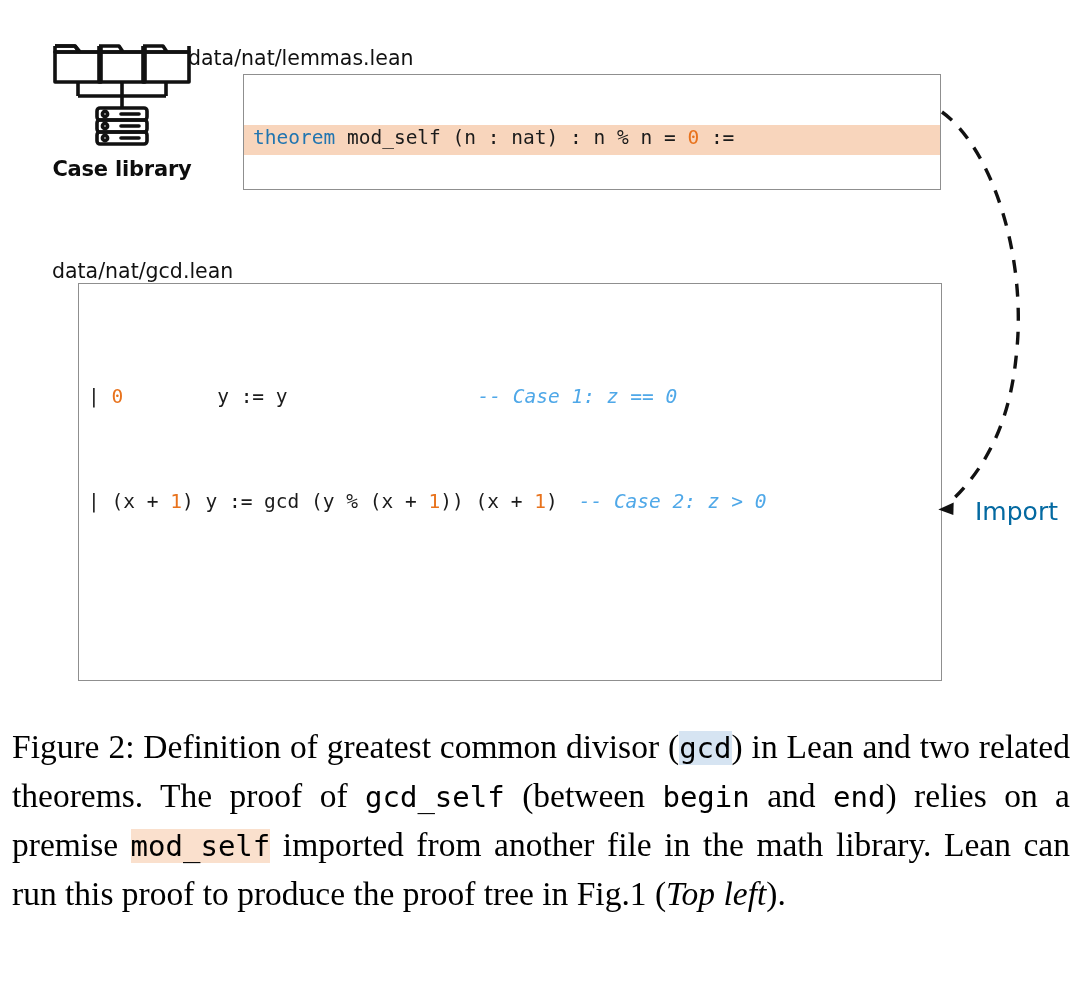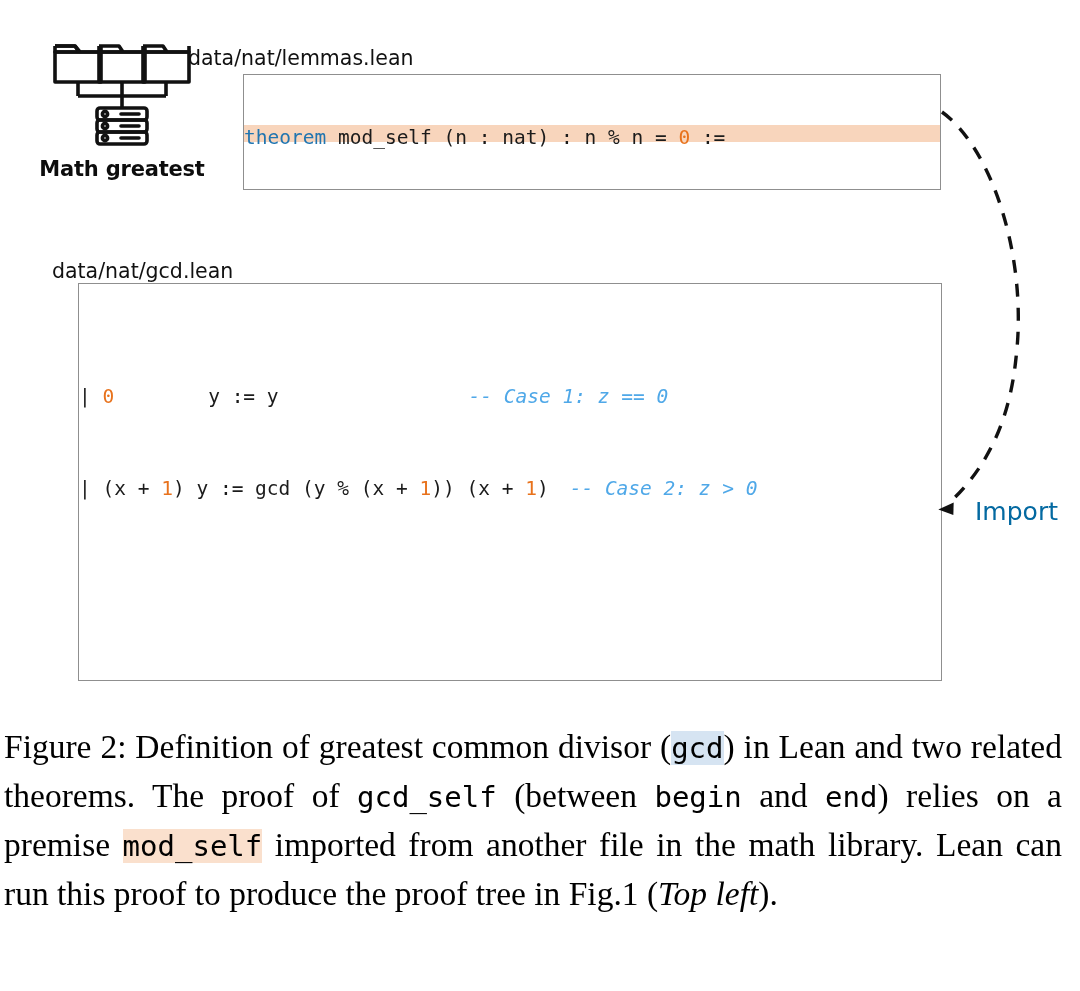--- a/index.html
+++ b/index.html
@@ -70,21 +70,22 @@
 
   .code {
     font-family: "DejaVu Sans Mono", monospace;
     font-size: 19.5px;
     line-height: 25px;
     color: #1b1b1b;
     white-space: pre;
   }
   .line {
     position: relative;
-    height: 17px;
+    padding-left: 9px;
+    height: 30px;
   }
   .line.hl-orange { background: #f8d5bc; }
   .line.hl-blue   { background: #bdd7ee; }
 
   .kw   { color: #2175b0; }          
   .num  { color: #e8721c; }          
   .cmt  {
     color: #4fa8e8;
     font-style: italic;
   }
@@ -108,21 +109,21 @@
     left: 975px;
     top: 497px;
     font-family: "DejaVu Sans", sans-serif;
     font-size: 25px;
     color: #0369a1;
   }
 
   
   #caption {
     position: absolute;
-    left: 4px;
+    left: 12px;
     top: 723px;
     width: 1058px;
     font-family: "Liberation Serif", serif;
     font-size: 33.5px;
     line-height: 47px;
     color: #000000;
     text-align: justify;
   }
   #caption .mono {
     font-family: "DejaVu Sans Mono", monospace;
@@ -153,21 +154,21 @@
 
       <rect x="50" y="80" width="50" height="12" rx="3"></rect>
       <rect x="50" y="92" width="50" height="12" rx="3"></rect>
       <rect x="50" y="104" width="50" height="12" rx="3"></rect>
       <circle cx="58" cy="86" r="2.6"></circle>
       <circle cx="58" cy="98" r="2.6"></circle>
       <circle cx="58" cy="110" r="2.6"></circle>
       <path d="M74 86 h18 M74 98 h18 M74 110 h18" stroke-linecap="round"></path>
     </g>
   </svg>
-  <div id="library-label">Math greatest</div>
+  <div id="library-label">Case library</div>
 </div>
 
 <div class="file-path" id="path-lemmas">data/nat/lemmas.lean</div>
 <div class="file-path" id="path-gcd">data/nat/gcd.lean</div>
 
 <div class="code-box code" id="box-lemmas">
   <div class="line hl-orange"><span class="kw">theorem</span><span> mod_self (n : nat) : n % n = </span><span class="num">0</span><span> :=</span></div>
   
   
   

